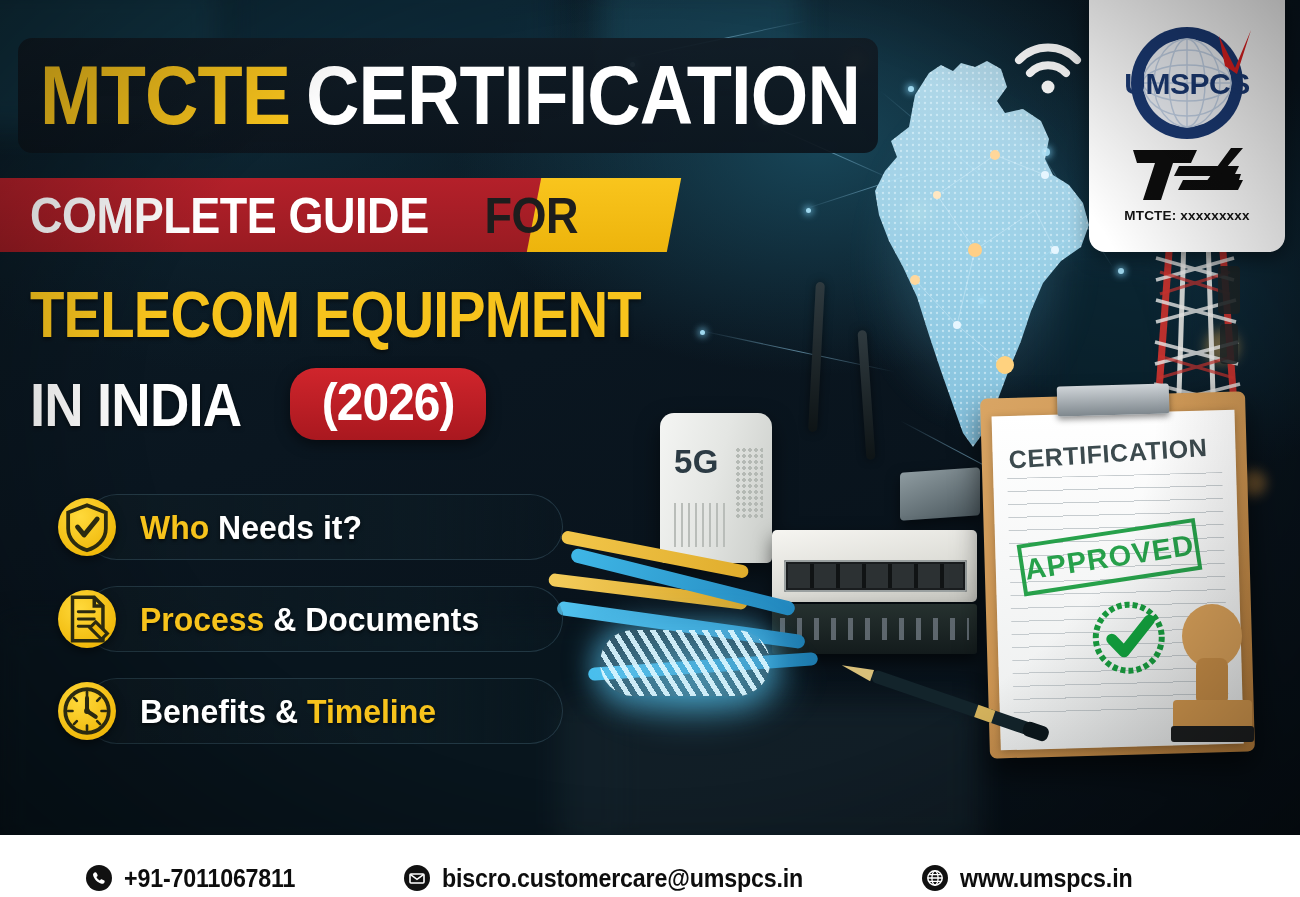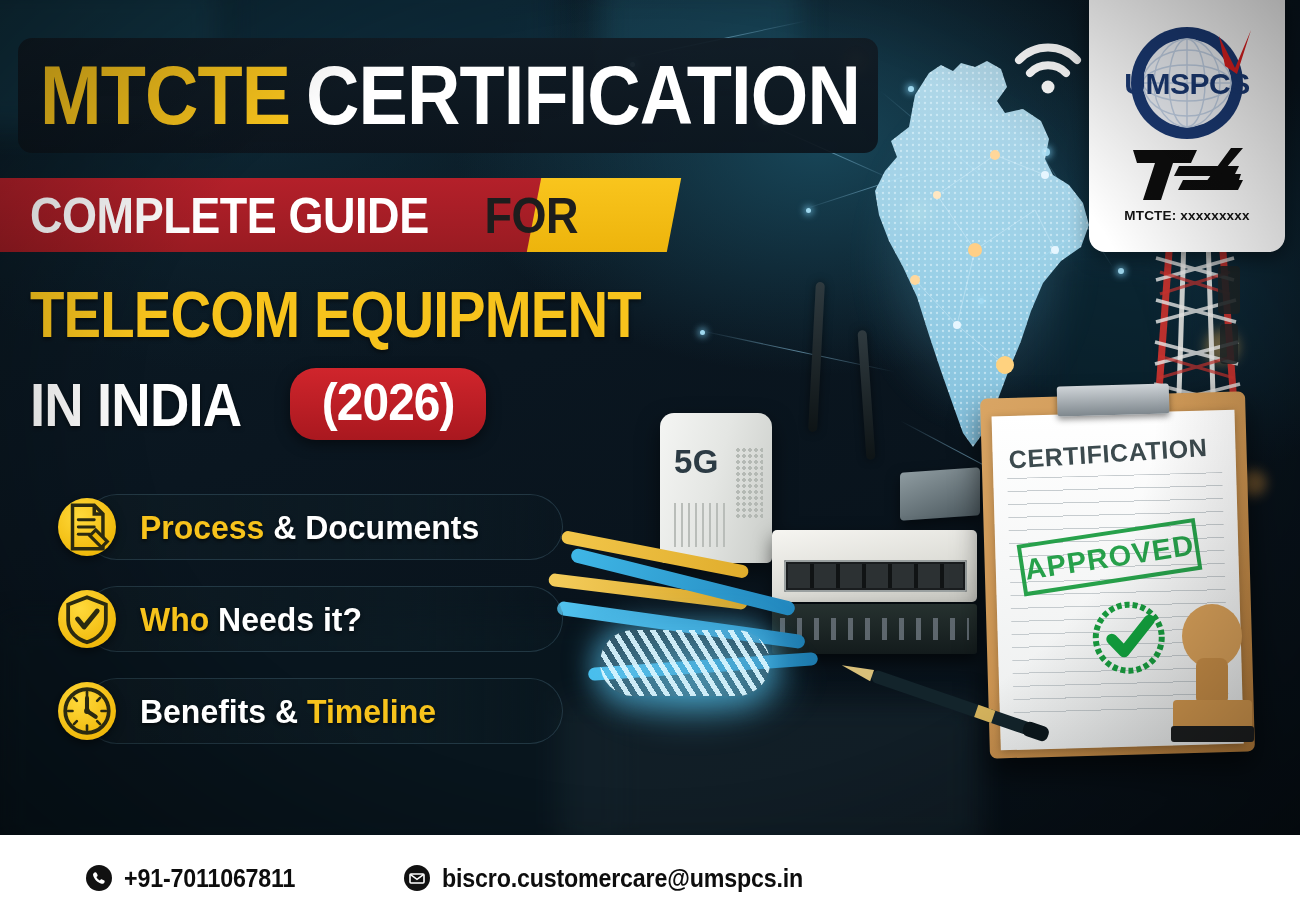--- a/index.html
+++ b/index.html
@@ -443,45 +443,45 @@
     </div>
   </div>
 
   <div class="bullets">
 
 
     <div class="brow">
       <div class="bpill"></div>
       <div class="bicon">
         <svg viewBox="0 0 40 40" aria-hidden="true">
+          <path d="M20,5 L33,10 V21 C33,29 26.5,34 20,36 C13.5,34 7,29 7,21 V10 Z" fill="none" stroke="#2b2a10" stroke-width="2.6"></path>
+          <path d="M13.5,20 L18,25.5 L27,14.5" fill="none" stroke="#2b2a10" stroke-width="3.4" stroke-linecap="round" stroke-linejoin="round"></path>
+        </svg>
+      </div>
+      <div class="btext">
+        <span style="color:#fff"></span><span style="color:#F7C31C">Who</span><span style="color:#fff"> Needs it?</span>
+      </div>
+    </div>
+
+    <div class="brow">
+      <div class="bpill"></div>
+      <div class="bicon">
+        <svg viewBox="0 0 40 40" aria-hidden="true">
           <path d="M10,5 H25 L31,11 V35 H10 Z" fill="none" stroke="#2b2a10" stroke-width="2.4"></path>
           <path d="M25,5 V11 H31" fill="none" stroke="#2b2a10" stroke-width="2.4"></path>
           <g stroke="#2b2a10" stroke-width="2" stroke-linecap="round">
             <path d="M14,15 H25"></path>
               <path d="M14,20 H25"></path>
               <path d="M14,25 H22"></path>
           </g>
           <path d="M26,22 L34,30 L30,34 L22,26 Z" fill="#F0B90B" stroke="#2b2a10" stroke-width="2.2"></path>
         </svg>
       </div>
       <div class="btext">
         <span style="color:#fff"></span><span style="color:#F7C31C">Process</span><span style="color:#fff"> &amp; Documents</span>
-      </div>
-    </div>
-
-    <div class="brow">
-      <div class="bpill"></div>
-      <div class="bicon">
-        <svg viewBox="0 0 40 40" aria-hidden="true">
-          <path d="M20,5 L33,10 V21 C33,29 26.5,34 20,36 C13.5,34 7,29 7,21 V10 Z" fill="none" stroke="#2b2a10" stroke-width="2.6"></path>
-          <path d="M13.5,20 L18,25.5 L27,14.5" fill="none" stroke="#2b2a10" stroke-width="3.4" stroke-linecap="round" stroke-linejoin="round"></path>
-        </svg>
-      </div>
-      <div class="btext">
-        <span style="color:#fff"></span><span style="color:#F7C31C">Who</span><span style="color:#fff"> Needs it?</span>
       </div>
     </div>
 
     <div class="brow">
       <div class="bpill"></div>
       <div class="bicon">
         <svg viewBox="0 0 40 40" aria-hidden="true">
           <circle cx="20" cy="20" r="15" fill="none" stroke="#2b2a10" stroke-width="2.6"></circle>
           <g stroke="#2b2a10" stroke-width="1.8" stroke-linecap="round">
             <path d="M20,7 V10"></path>
@@ -566,15 +566,26 @@
       <div class="ficon">
         <svg viewBox="0 0 26 26" aria-hidden="true">
           <circle cx="13" cy="13" r="13" fill="#111111"></circle>
           <rect x="6" y="9" width="14" height="9" rx="1" fill="none" stroke="#ffffff" stroke-width="1.6"></rect>
           <path d="M6.6,9.6 L13,14.3 L19.4,9.6" fill="none" stroke="#ffffff" stroke-width="1.6"></path>
         </svg>
       </div>
       <div class="ftext">biscro.customercare@umspcs.in</div>
     </div>
 
+    <div class="fitem">
+      <div class="ficon">
+        <svg viewBox="0 0 26 26" aria-hidden="true">
+          <circle cx="13" cy="13" r="13" fill="#111111"></circle>
+          <circle cx="13" cy="13" r="7.2" fill="none" stroke="#ffffff" stroke-width="1.5"></circle>
+          <ellipse cx="13" cy="13" rx="3.1" ry="7.2" fill="none" stroke="#ffffff" stroke-width="1.3"></ellipse>
+          <path d="M5.9,13 H20.1 M7.2,9.6 H18.8 M7.2,16.4 H18.8" stroke="#ffffff" stroke-width="1.3"></path>
+        </svg>
+      </div>
+      <div class="ftext">www.umspcs.in</div>
+    </div>
   </div>
 
 </div>
 
 </body></html>

